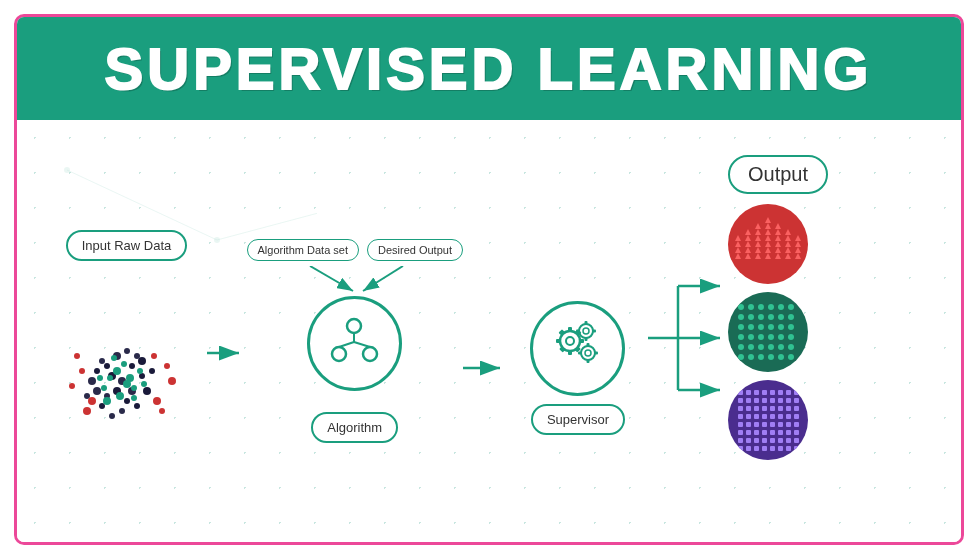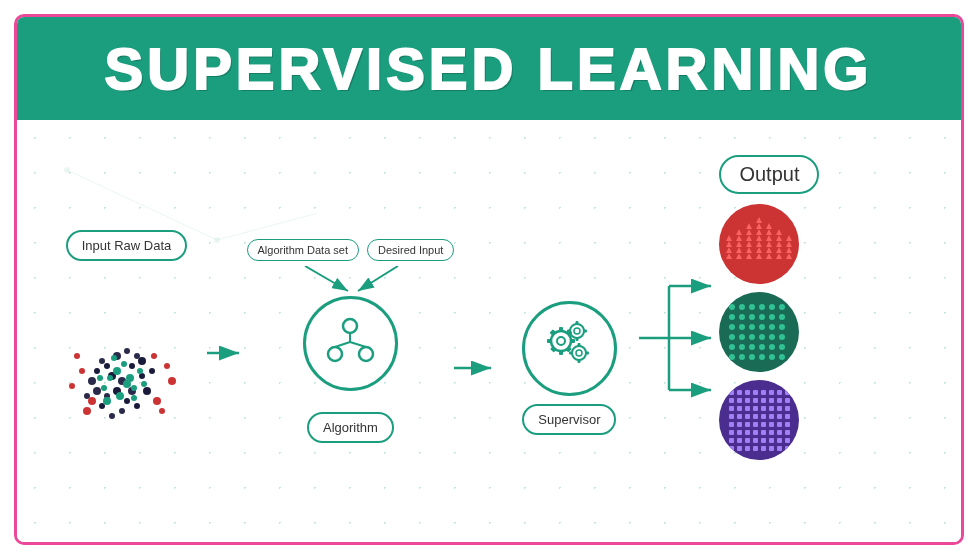--- a/index.html
+++ b/index.html
@@ -234,21 +234,21 @@
         </svg>
       </div>
 
       <div style="display:flex; flex-direction:column; align-items:center; position:relative;">
 
         <div style="display:flex; flex-direction:column; align-items:center; margin-bottom:5px;">
 
           <div style="display:flex; gap:8px; margin-top:6px; align-items:center;">
 
             <div class="label-box-small">Algorithm Data set</div>
-            <div class="label-box-small">Desired Input</div>
+            <div class="label-box-small">Desired Output</div>
           </div>
         </div>
 
         <svg width="200" height="30">
           <defs>
             <marker id="arr2" markerWidth="8" markerHeight="6" refX="8" refY="3" orient="auto">
               <polygon points="0 0, 8 3, 0 6" fill="#1a9e7e"></polygon>
             </marker>
             <marker id="arr3" markerWidth="8" markerHeight="6" refX="8" refY="3" orient="auto">
               <polygon points="0 0, 8 3, 0 6" fill="#1a9e7e"></polygon>

